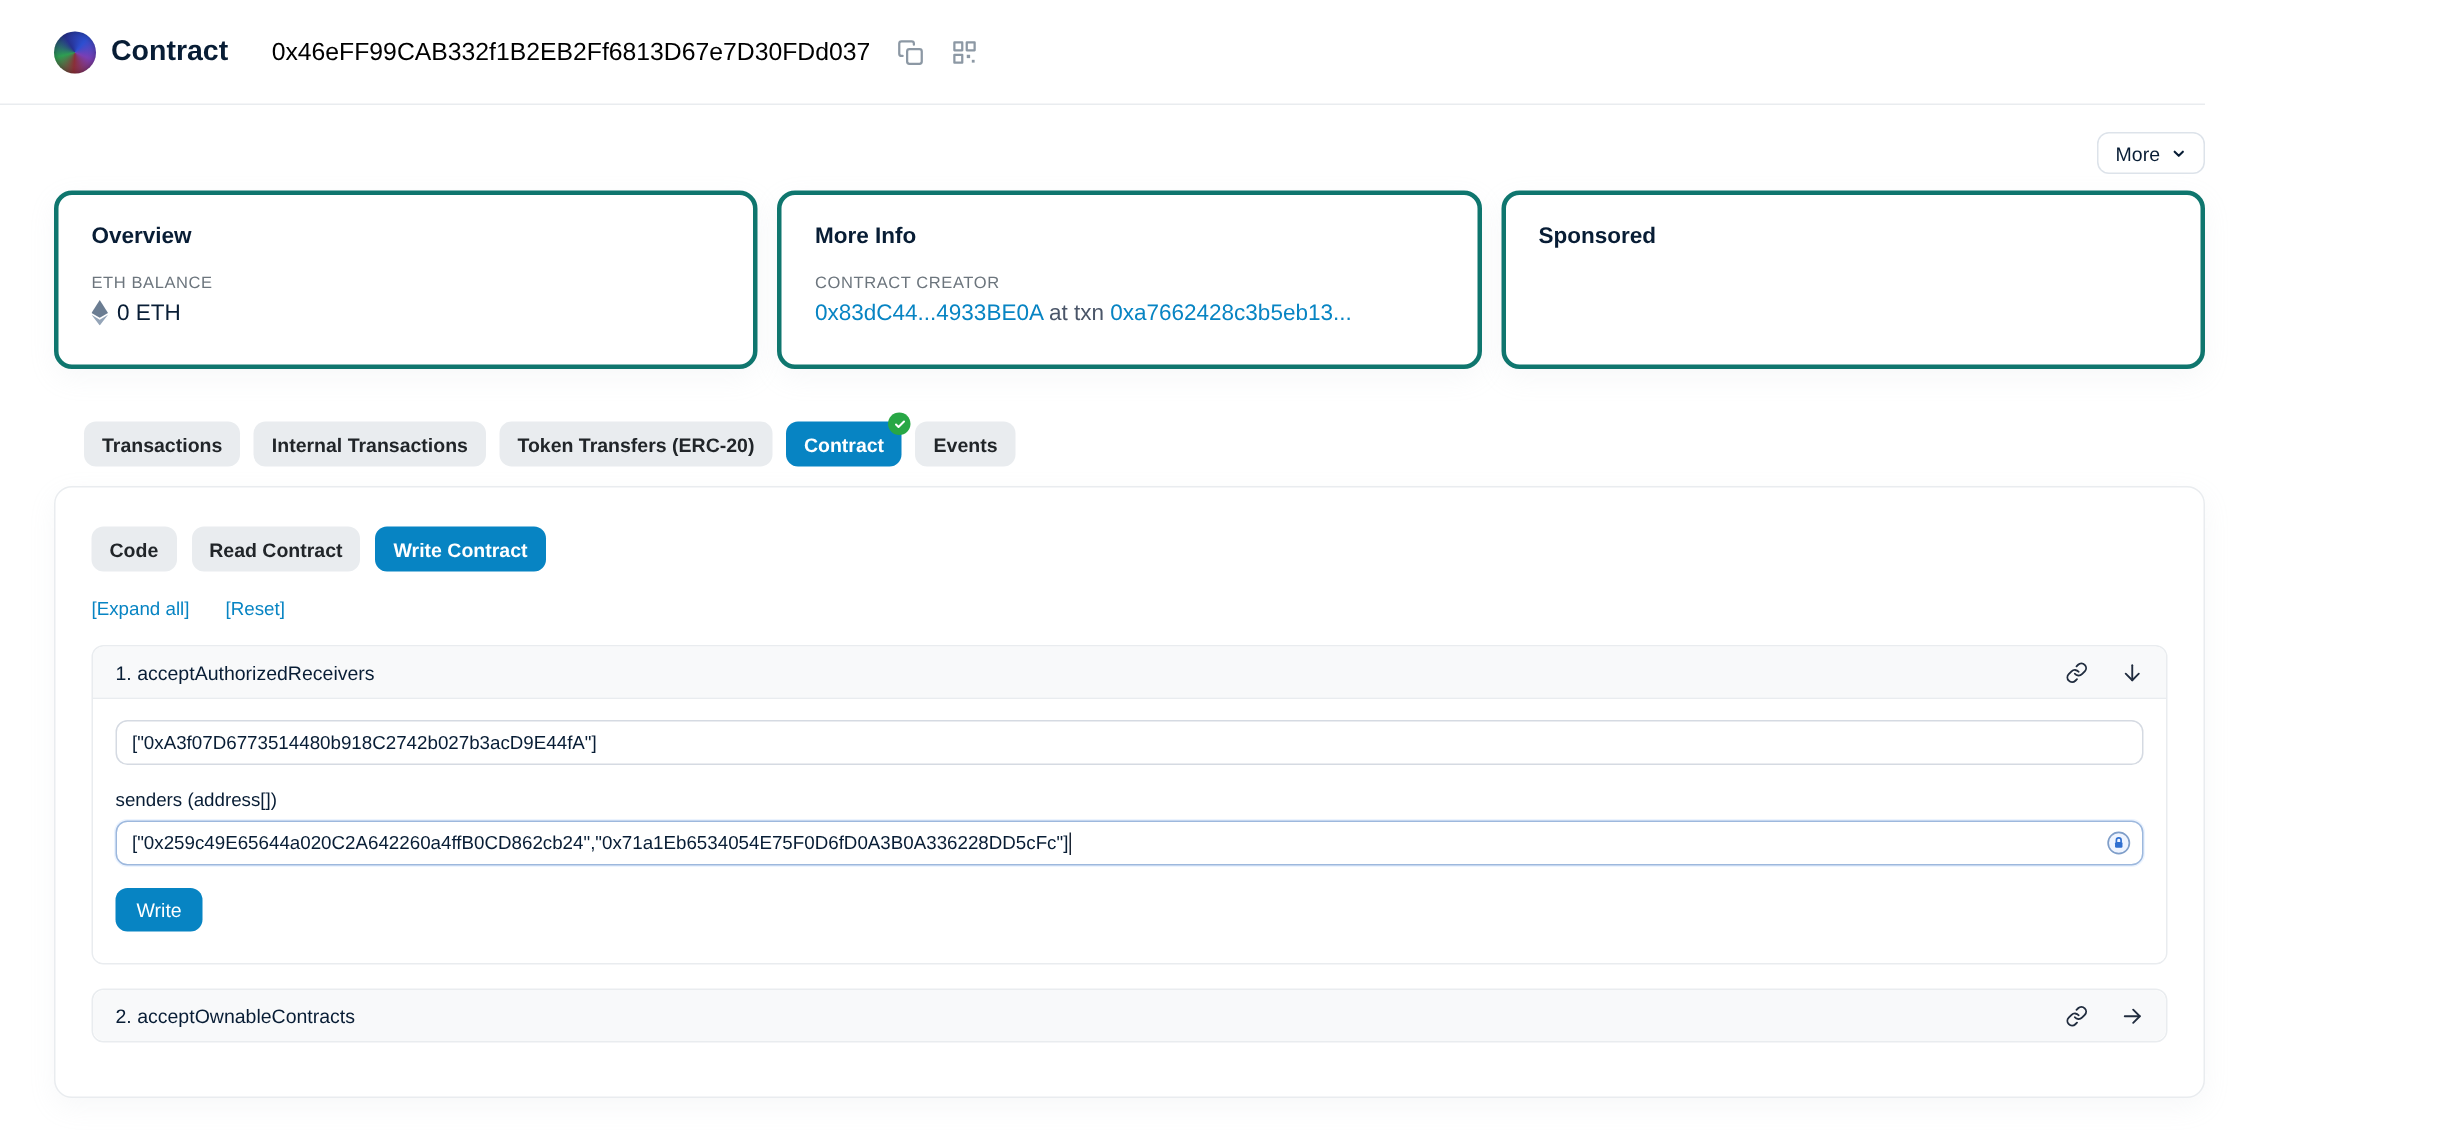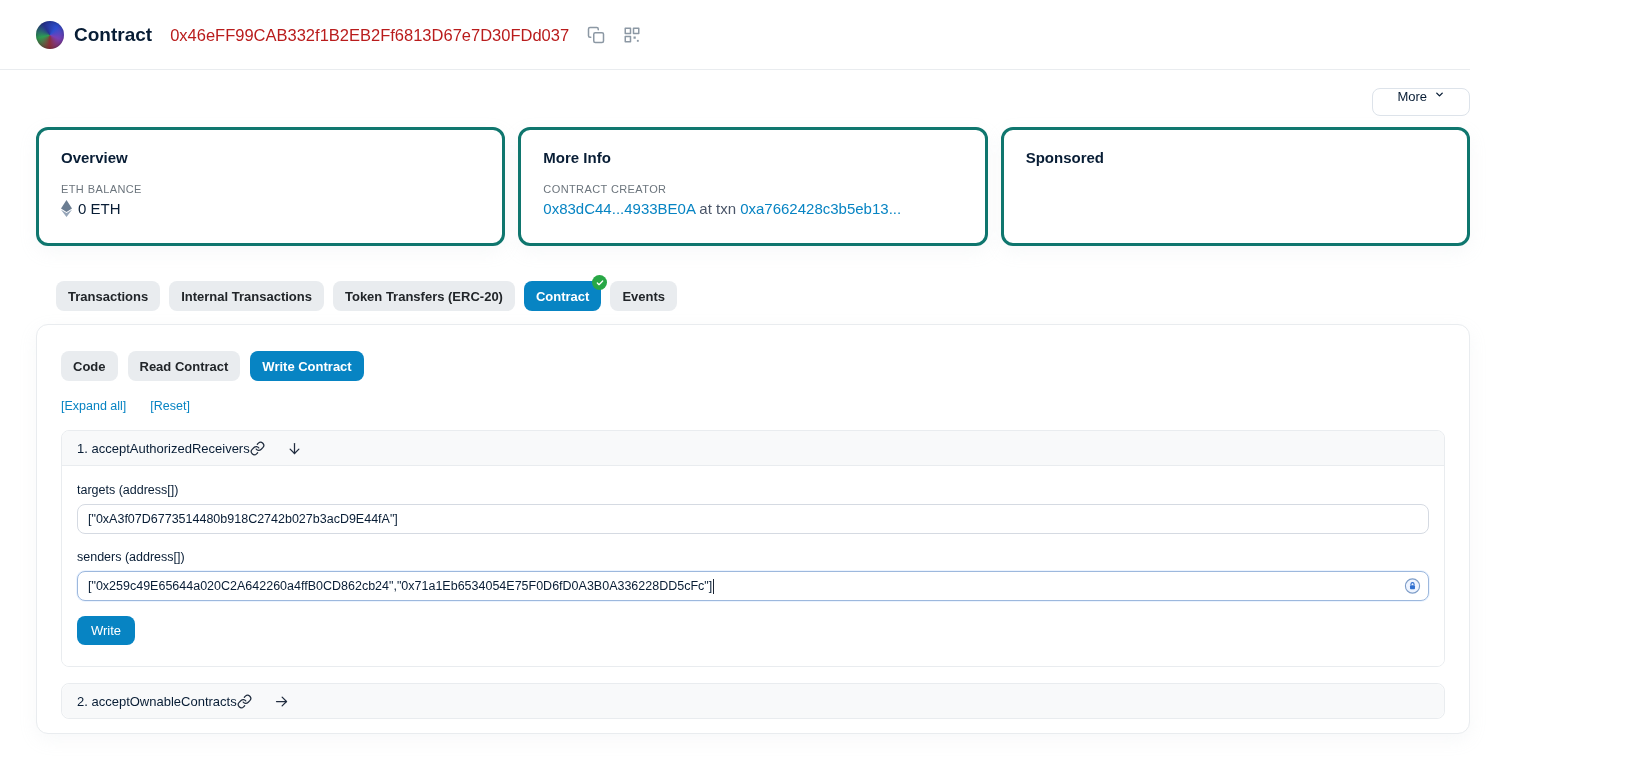--- a/index.html
+++ b/index.html
@@ -7,28 +7,28 @@
     font-family:"Liberation Sans", sans-serif; color:#081d35; }
 
   .content { width:1434px; margin-left:36px; }
 
   
   .header-row { display:flex; align-items:center; gap:10px; padding-top:21px; margin-left:36px; }
   .avatar { width:28px; height:28px; border-radius:50%; flex:0 0 auto;
     background: conic-gradient(from 40deg, #2d4fd0, #7a3fb5, #8a2f37, #2e9e52, #27318f, #2d4fd0);
     box-shadow: inset 0 0 4px rgba(0,0,0,.35); }
   .page-type { font-size:19px; font-weight:700; }
-  .page-address { font-size:16.5px; color:#b91c1c; margin-left:8px; }
+  .page-address { font-size:16.5px; color:#000000; margin-left:19px; }
   .hdr-icon { width:18px; height:18px; color:#8c98a4; cursor:pointer; margin-left:8px; }
   .hdr-icon svg { width:18px; height:18px; display:block; }
   .header-divider { width:1470px; border-bottom:1px solid #e9ecef; margin-top:20px; }
 
   
   .more-row { display:flex; justify-content:flex-end; margin-top:18px; }
-  .more-btn { display:inline-flex; gap:7px; height:28px; padding:0 24px;
+  .more-btn { display:inline-flex; align-items:center; gap:7px; height:28px; padding:0 11px;
     border:1px solid #dde3ea; border-radius:8px; background:#fff; font-size:13px; font-weight:500;
     color:#081d35; cursor:pointer; }
   .more-btn svg { width:11px; height:11px; color:#081d35; }
 
   
   .cards-row { display:grid; grid-template-columns:1fr 1fr 1fr; gap:13px; margin-top:11px; }
   .card { background:#fff; border:3px solid #0f766e; border-radius:12px; height:119px;
     padding:19px 22px; box-shadow:0 6px 18px rgba(189,197,209,.12); }
   .card-title { font-size:15px; font-weight:700; margin-bottom:17px; }
   .muted-label { font-size:11px; font-weight:500; color:#6c757d; letter-spacing:.4px; margin-bottom:5px; }
@@ -55,21 +55,21 @@
 
   .conn-row { display:flex; align-items:center; justify-content:space-between; margin-top:18px; }
   .conn-pill { display:inline-flex; align-items:center; gap:8px; height:27px; padding:0 13px 0 10px;
     border:1px solid #dde3ea; border-radius:16px; font-size:12.5px; color:#081d35; }
   .conn-dot { width:10px; height:10px; border-radius:50%; background:#00a186; }
   .wallet-link { color:#081d35; text-decoration:underline; cursor:pointer; }
   .panel-links { display:flex; gap:24px; font-size:12.5px; }
 
   
   .accordion { border:1px solid #e9ecef; border-radius:8px; margin-top:17px; overflow:hidden; }
-  .acc-header { display:flex; align-items:center; justify-content:flex-start; height:34px;
+  .acc-header { display:flex; align-items:center; justify-content:space-between; height:34px;
     background:#f8f9fa; padding:0 15px; cursor:pointer; }
   .acc-title { font-size:13px; color:#081d35; }
   .acc-icons { display:flex; align-items:center; gap:22px; }
   .acc-icons svg { width:15px; height:15px; color:#212d3f; display:block; cursor:pointer; }
   .acc-body { border-top:1px solid #e9ecef; padding:14px 15px 21px 15px; background:#fff; }
 
   .field-label { font-size:12.5px; margin:3px 0 7px 0; }
   .fake-input { position:relative; width:100%; height:30px; border:1px solid #d5dae2; border-radius:8px;
     background:#fff; display:flex; align-items:center; padding:0 26px 0 10px; font-size:12.5px;
     color:#081d35; white-space:nowrap; overflow:hidden; cursor:text; }
@@ -191,21 +191,20 @@
             <path d="M10 13a5 5 0 0 0 7.54.54l3-3a5 5 0 0 0-7.07-7.07l-1.72 1.71"></path>
             <path d="M14 11a5 5 0 0 0-7.54-.54l-3 3a5 5 0 0 0 7.07 7.07l1.71-1.71"></path>
           </svg>
           <svg viewBox="0 0 24 24" fill="none" stroke="currentColor" stroke-width="2" stroke-linecap="round" stroke-linejoin="round">
             <line x1="12" y1="4" x2="12" y2="20"></line>
             <polyline points="19 13 12 20 5 13"></polyline>
           </svg>
         </span>
       </div>
       <div class="acc-body">
-        <div class="field-label">targets (address[])</div>
         <div class="fake-input">
           <span>["0xA3f07D6773514480b918C2742b027b3acD9E44fA"]</span>
         </div>
 
         <div class="field-gap"></div>
 
         <div class="field-label">senders (address[])</div>
         <div class="fake-input focused">
           <span>["0x259c49E65644a020C2A642260a4ffB0CD862cb24","0x71a1Eb6534054E75F0D6fD0A3B0A336228DD5cFc"]</span>
             <span class="caret"></span>

